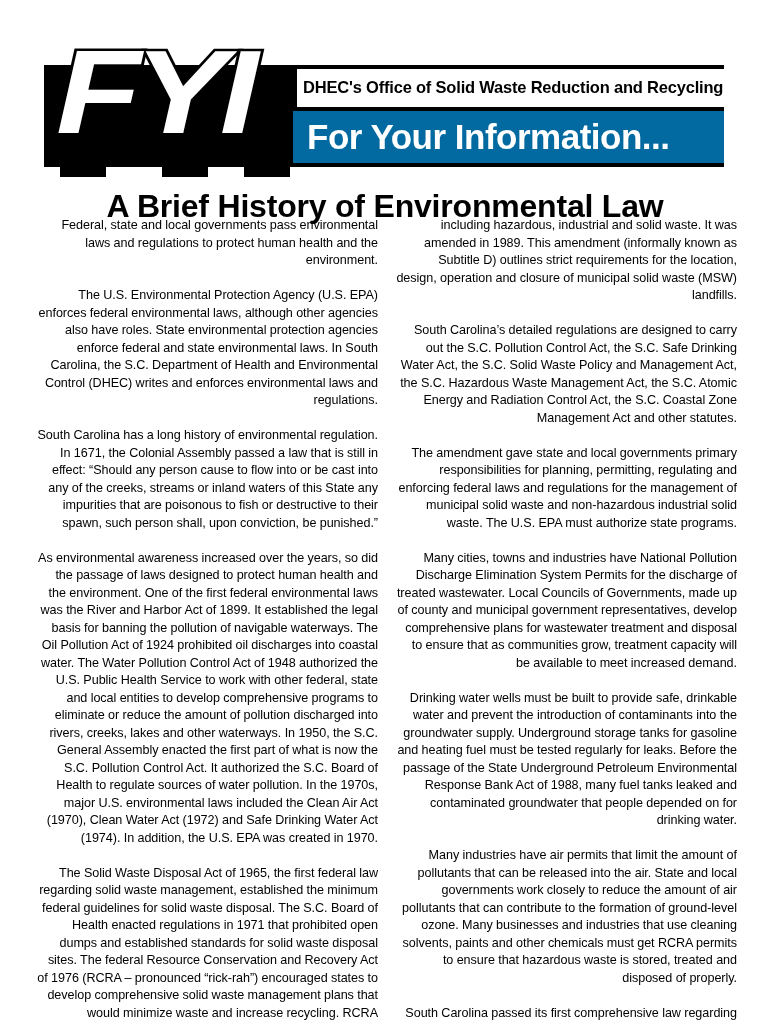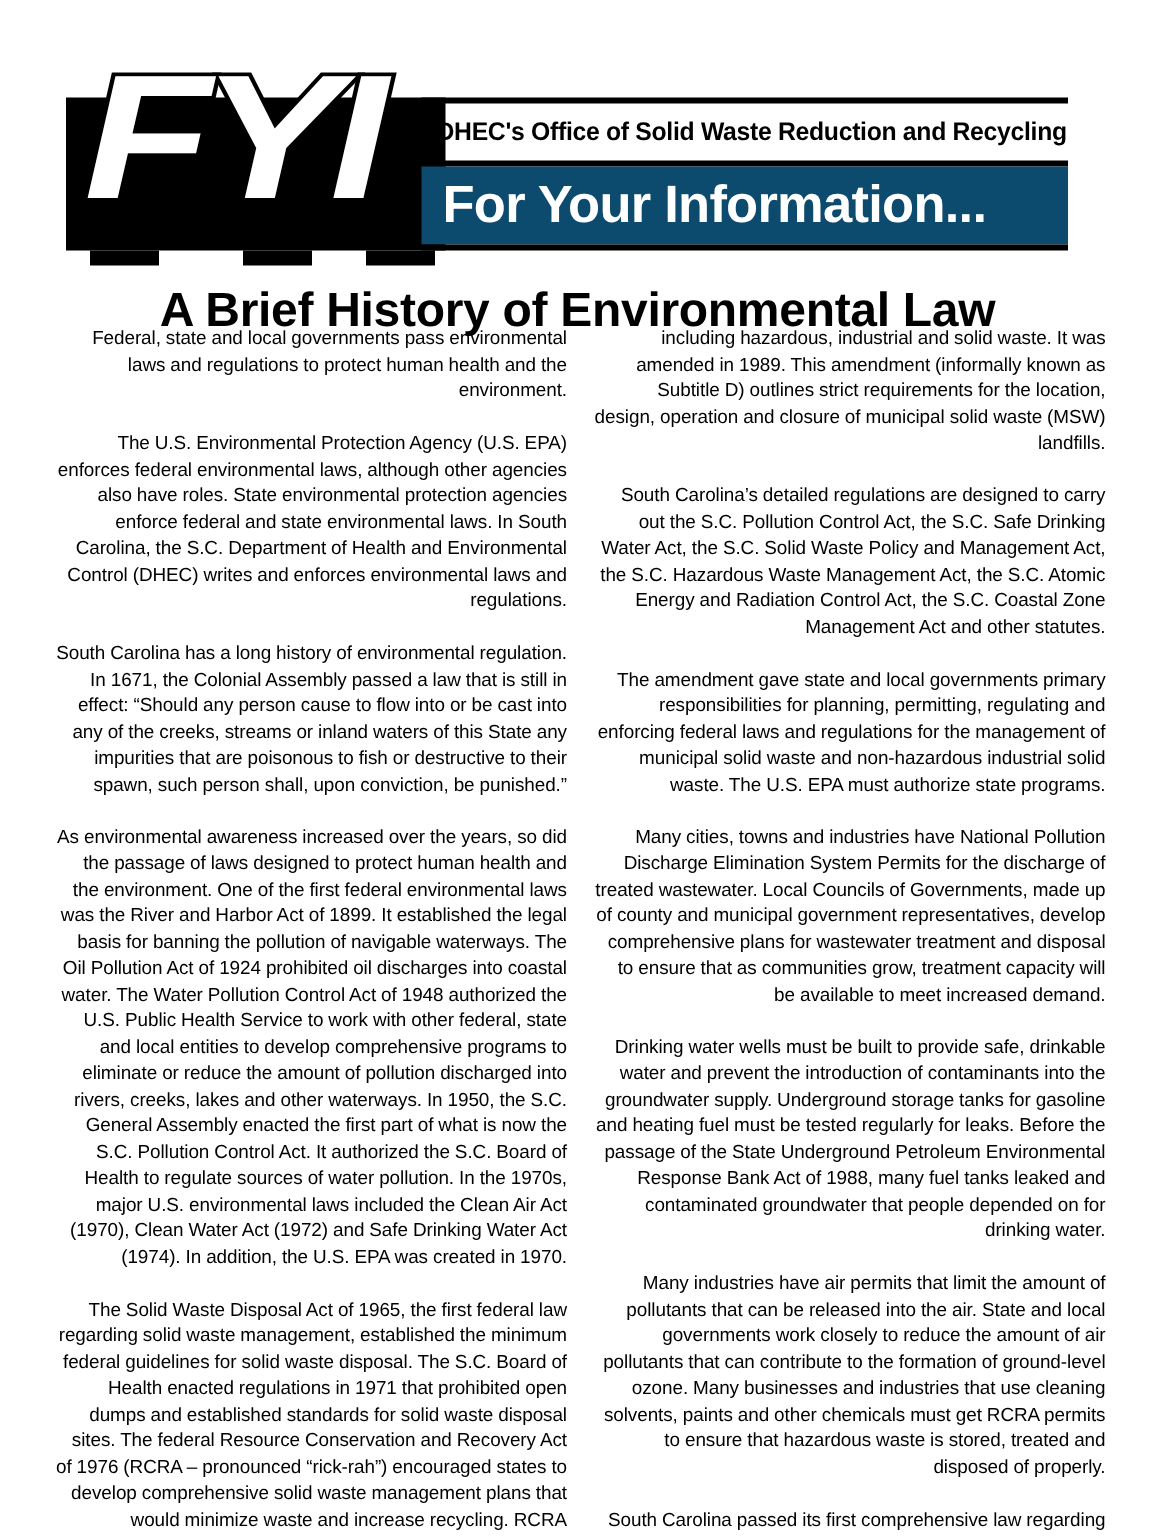--- a/index.html
+++ b/index.html
@@ -68,21 +68,21 @@
     -webkit-text-stroke: 5px #000000;
     paint-order: stroke fill;
     white-space: nowrap;
     transform: scaleX(1.18);
     transform-origin: left top;
   }
 
   
   .banner {
     position: absolute;
-    left: 237px;
+    left: 249px;
     top: 24px;
     width: 431px;
     height: 102px;
   }
   .banner-rule {
     position: absolute;
     left: 0;
     width: 431px;
     height: 4px;
     background: #000000;
@@ -107,21 +107,21 @@
     transform: scaleX(0.97);
     transform-origin: left center;
   }
 
   .banner-black {
     position: absolute;
     left: 0px;
     top: 46px;
     width: 431px;
     height: 52px;
-    background: #0c4a6e;
+    background: #0369a1;
   }
   .banner-black-label {
     position: absolute;
     left: 14px;
     top: 1px;
     height: 50px;
     font-family: "Liberation Sans", sans-serif;
     font-weight: bold;
     font-size: 35px;
     line-height: 50px;

